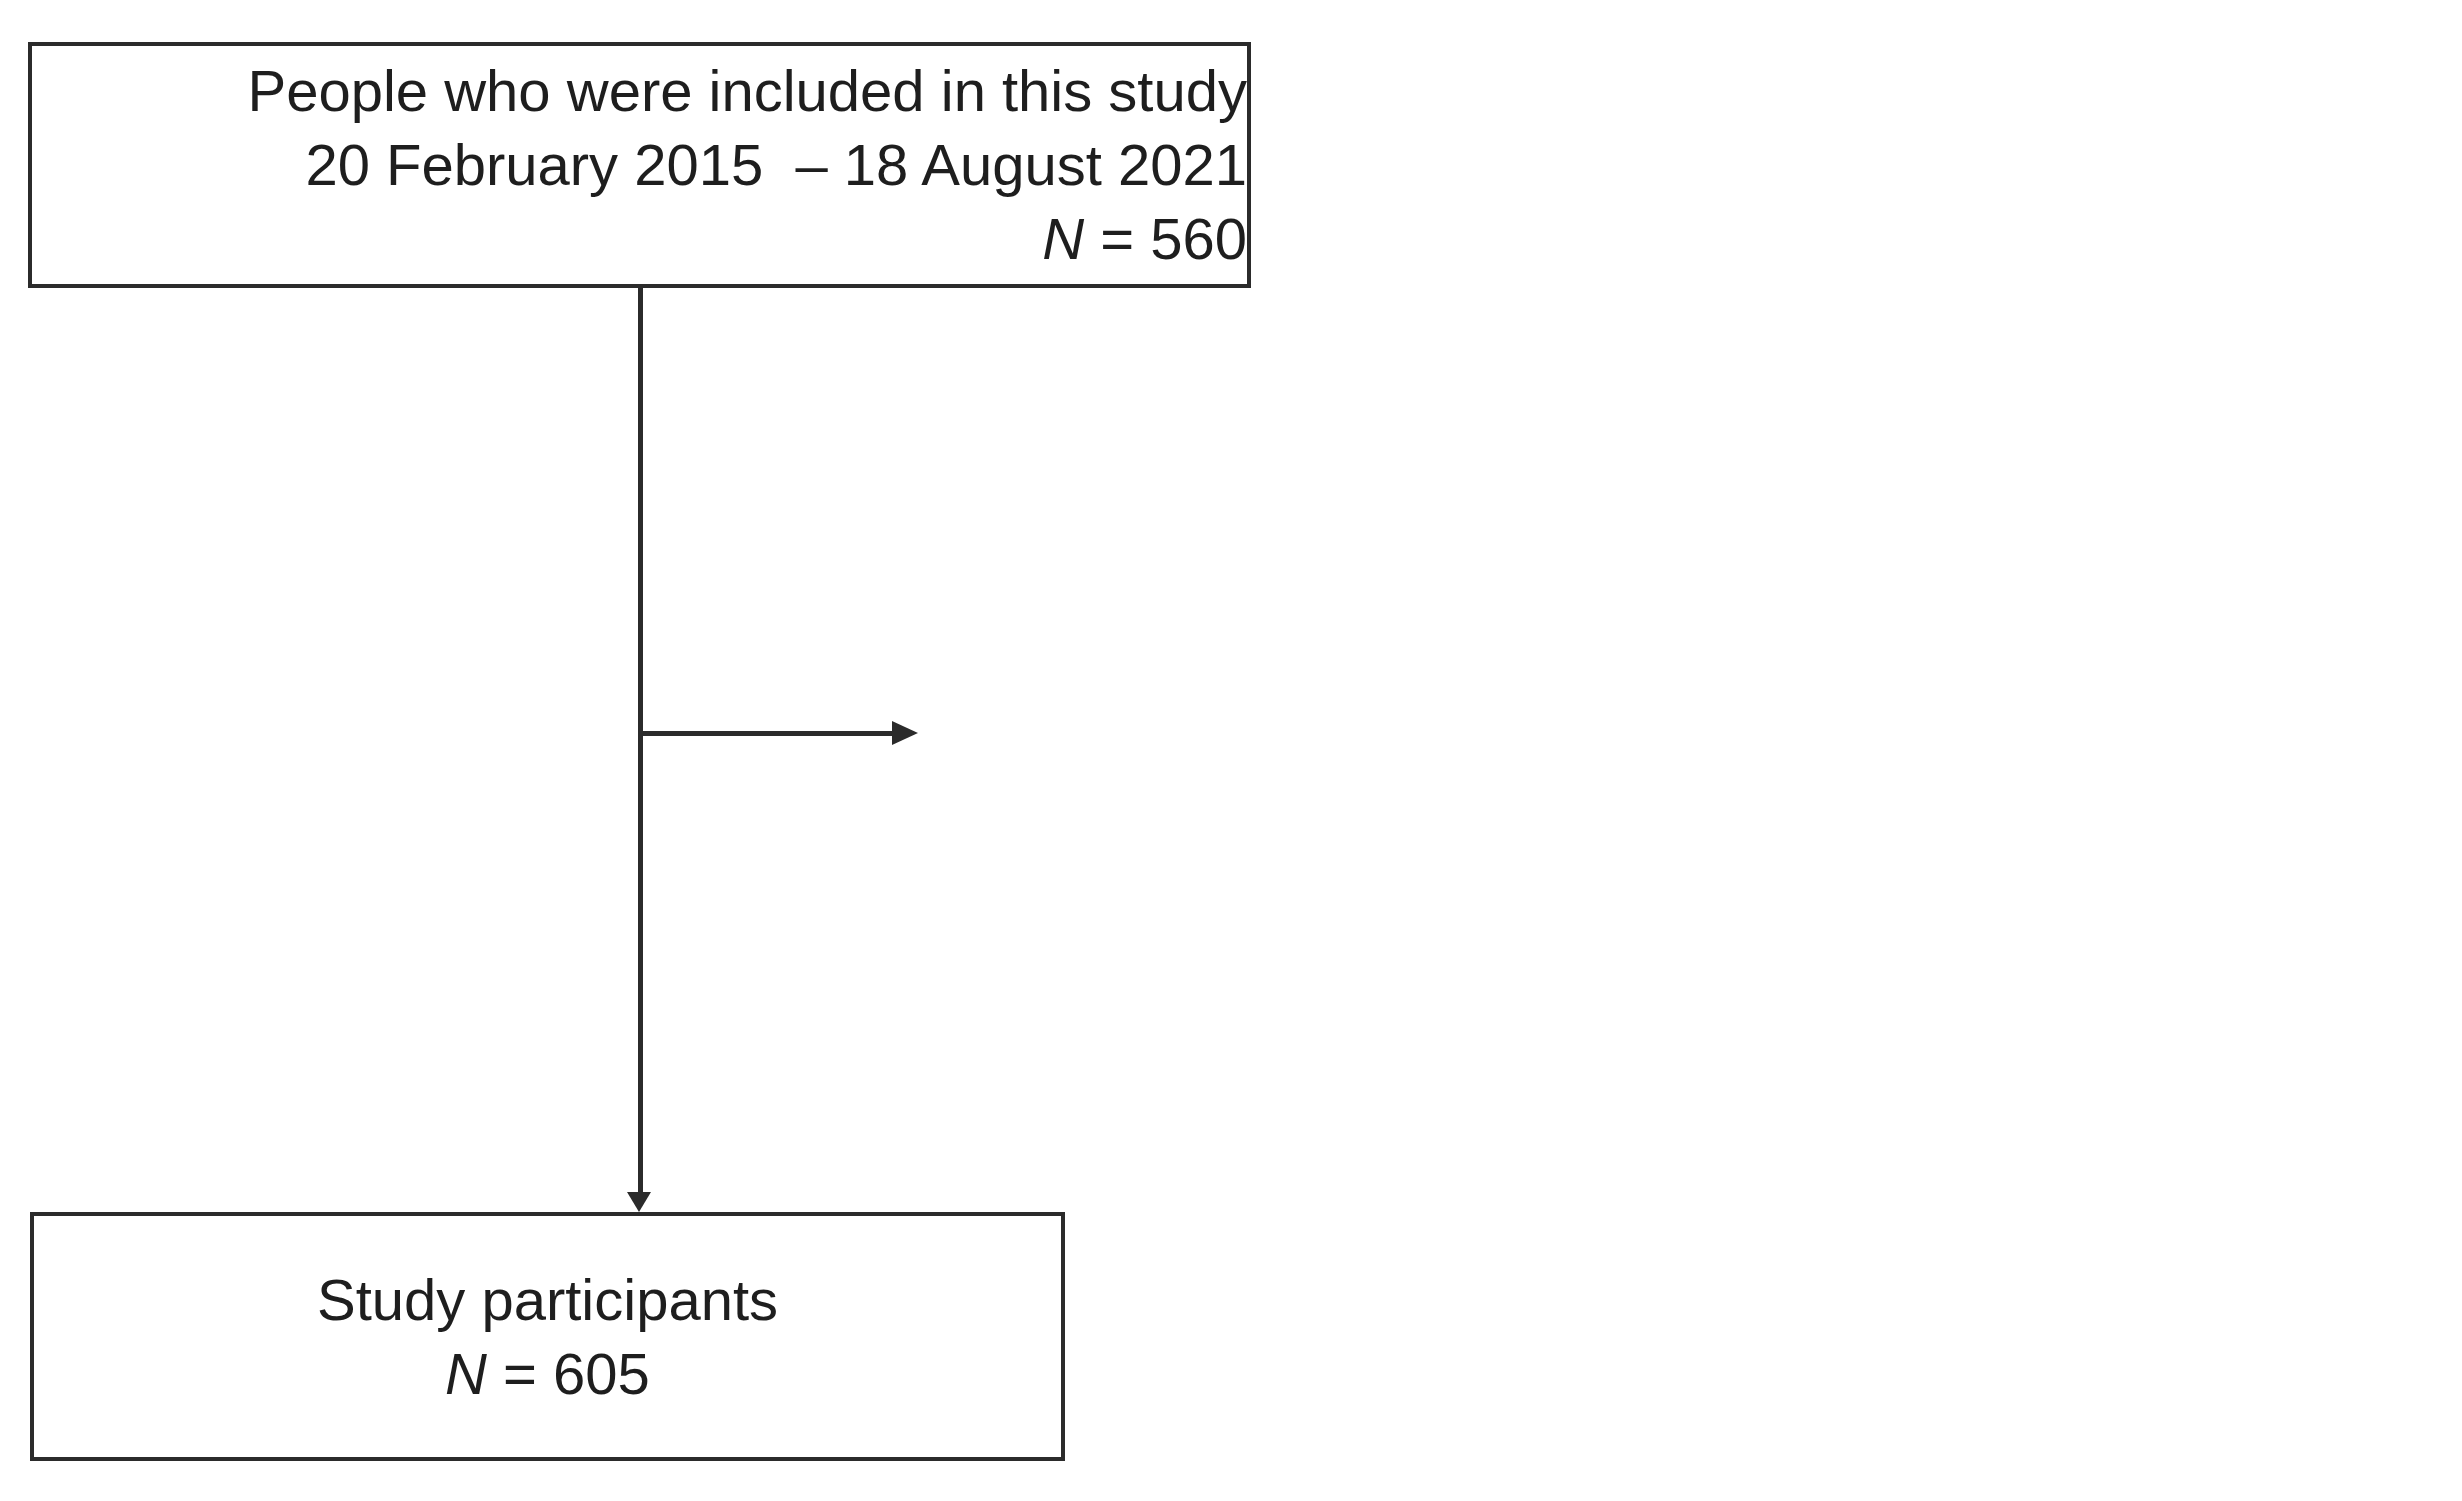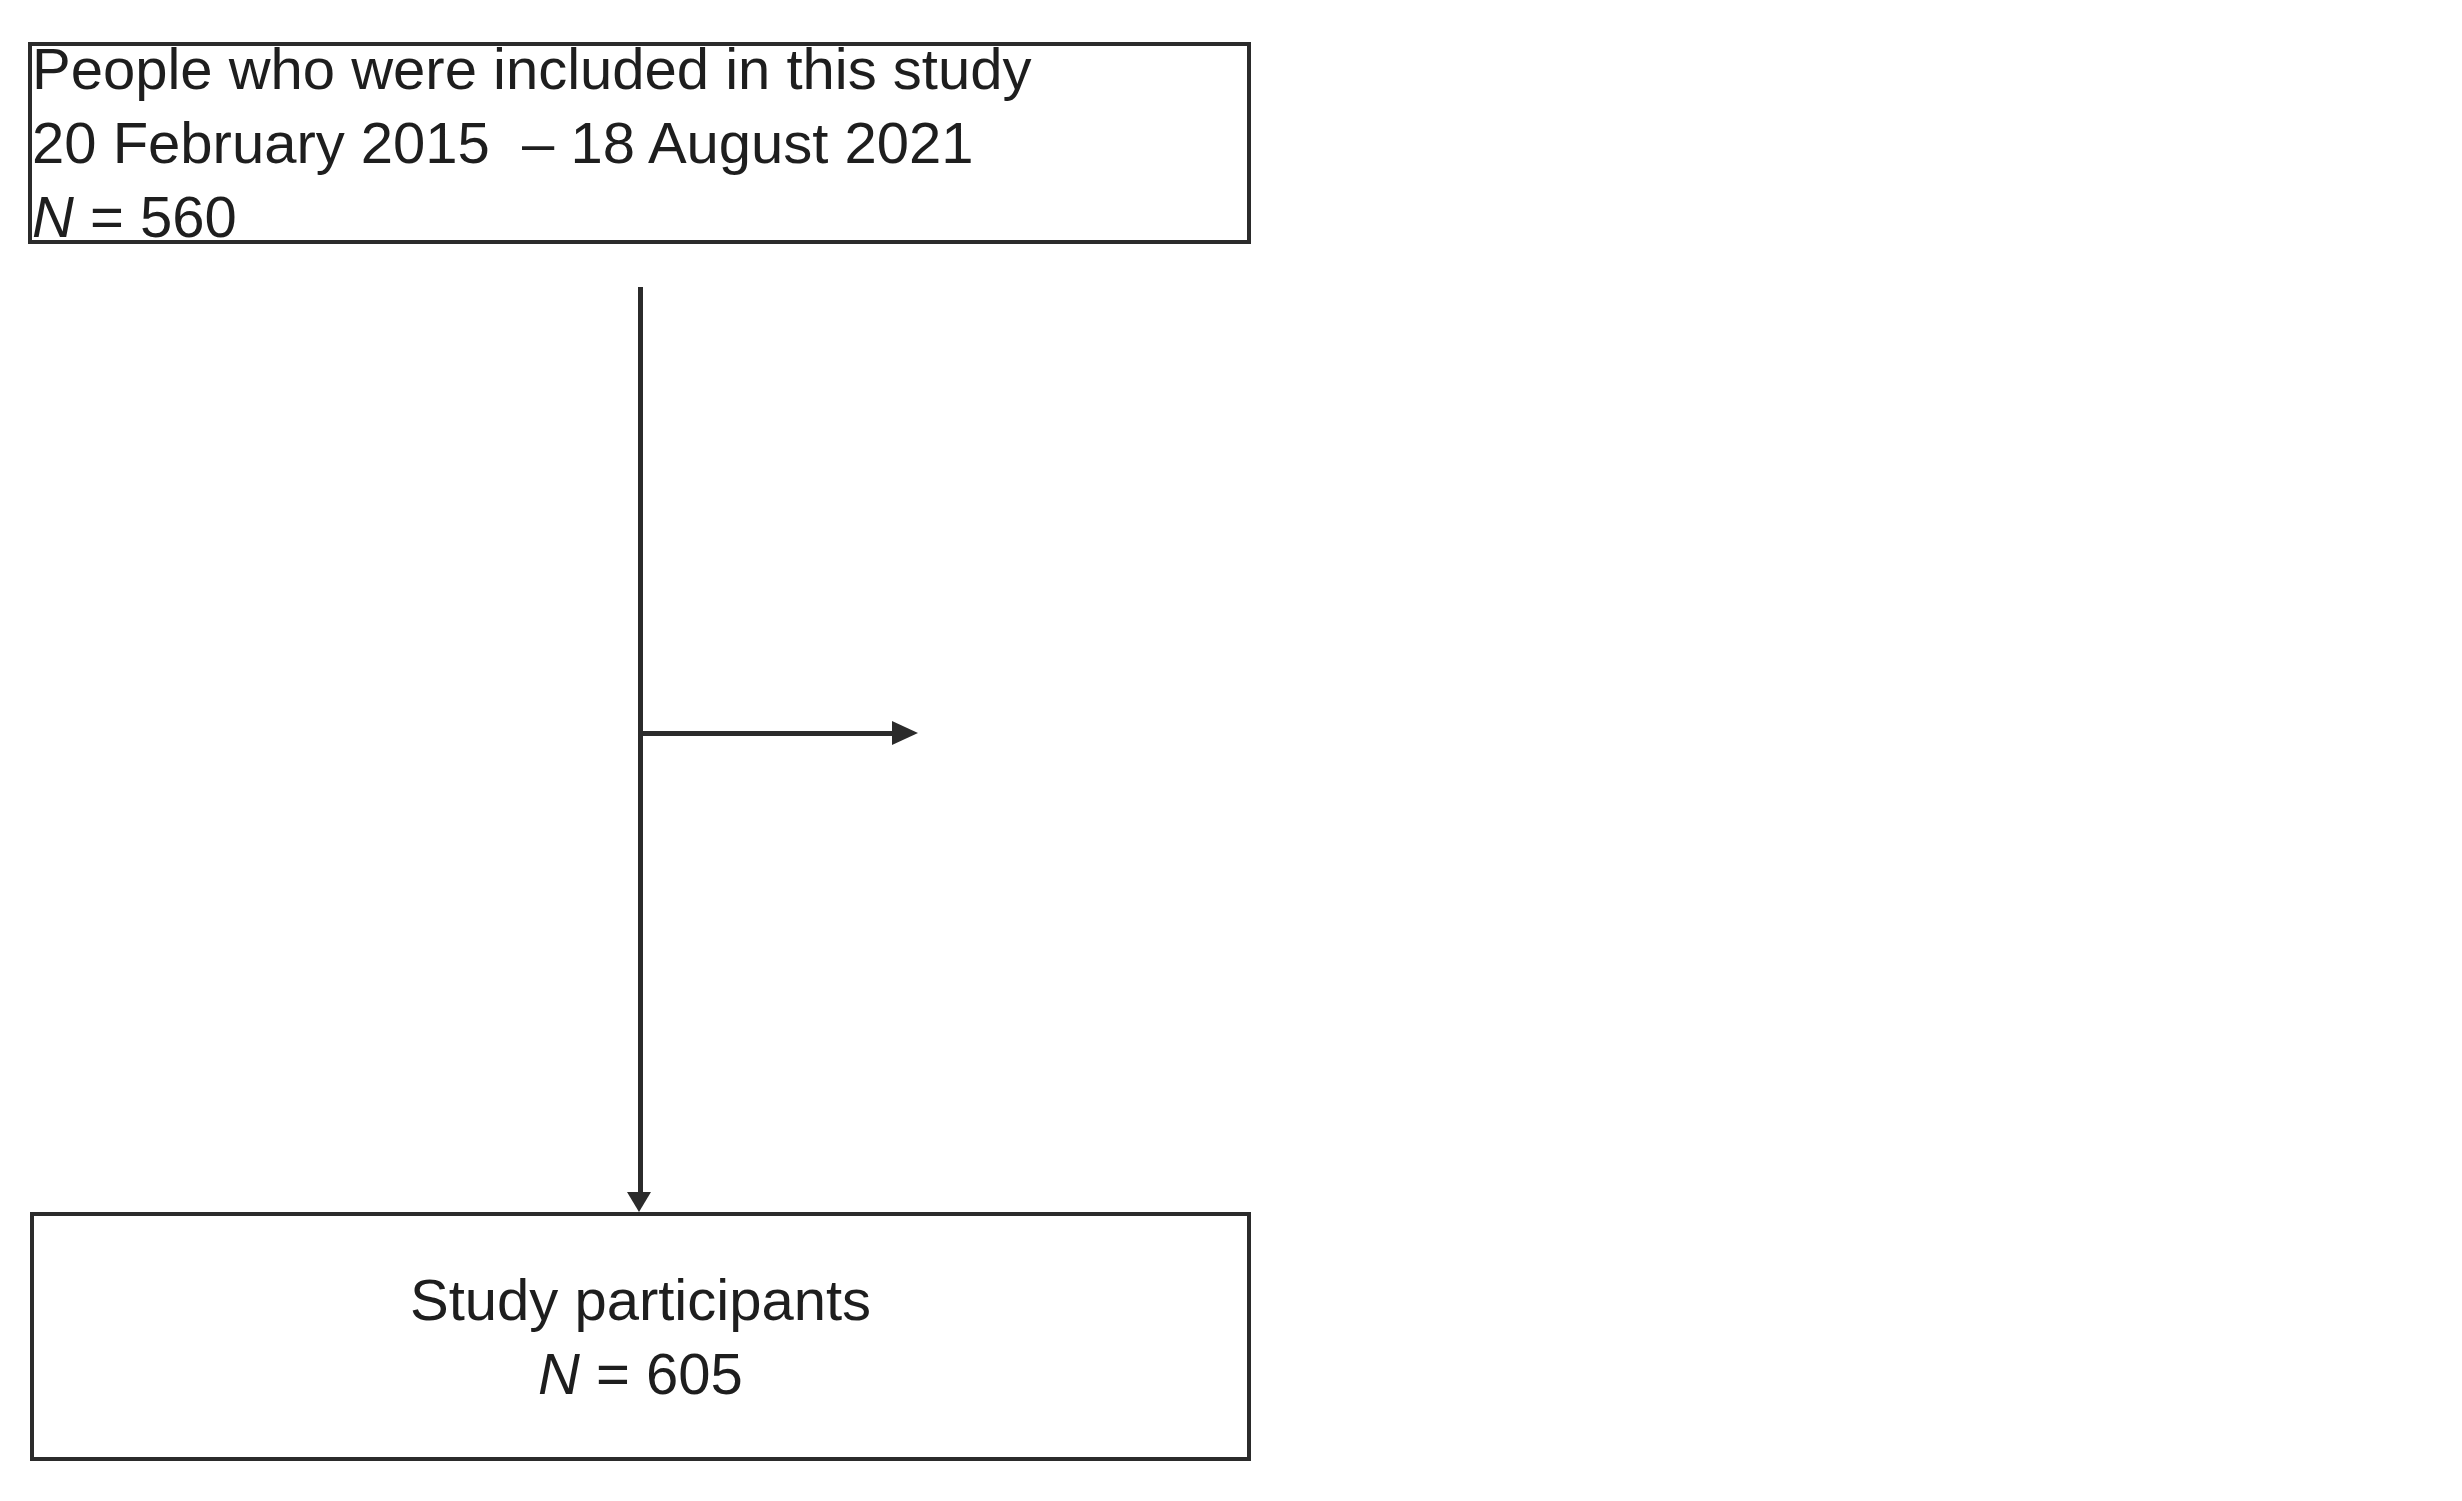--- a/index.html
+++ b/index.html
@@ -27,38 +27,38 @@
     justify-content: center;
   }
   .box .tline {
     line-height: 74px;
     white-space: pre-wrap;
   }
   .box-included {
     left: 28px;
     top: 42px;
     width: 1223px;
-    height: 202px;
-    text-align: left;
+    height: 246px;
+    text-align: right;
   }
   .box-exclusion {
     left: 918px;
     top: 544px;
     width: 1514px;
     height: 245px;
     text-align: left;
     padding-left: 20px;
   }
   .box-exclusion .indent {
     padding-left: 232px;
   }
   .box-participants {
     left: 30px;
     top: 1212px;
-    width: 1221px;
+    width: 1035px;
     height: 249px;
     text-align: center;
   }
   .n-italic {
     font-style: italic;
   }
   .vline {
     position: absolute;
     left: 638px;
     top: 287px;

